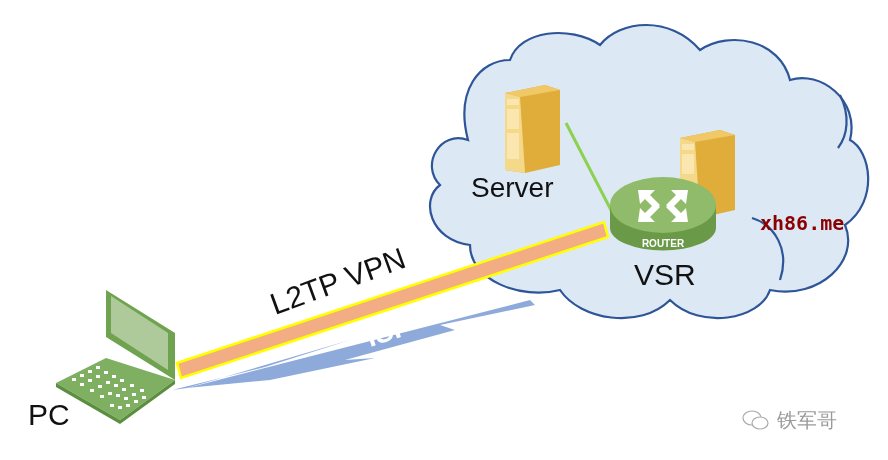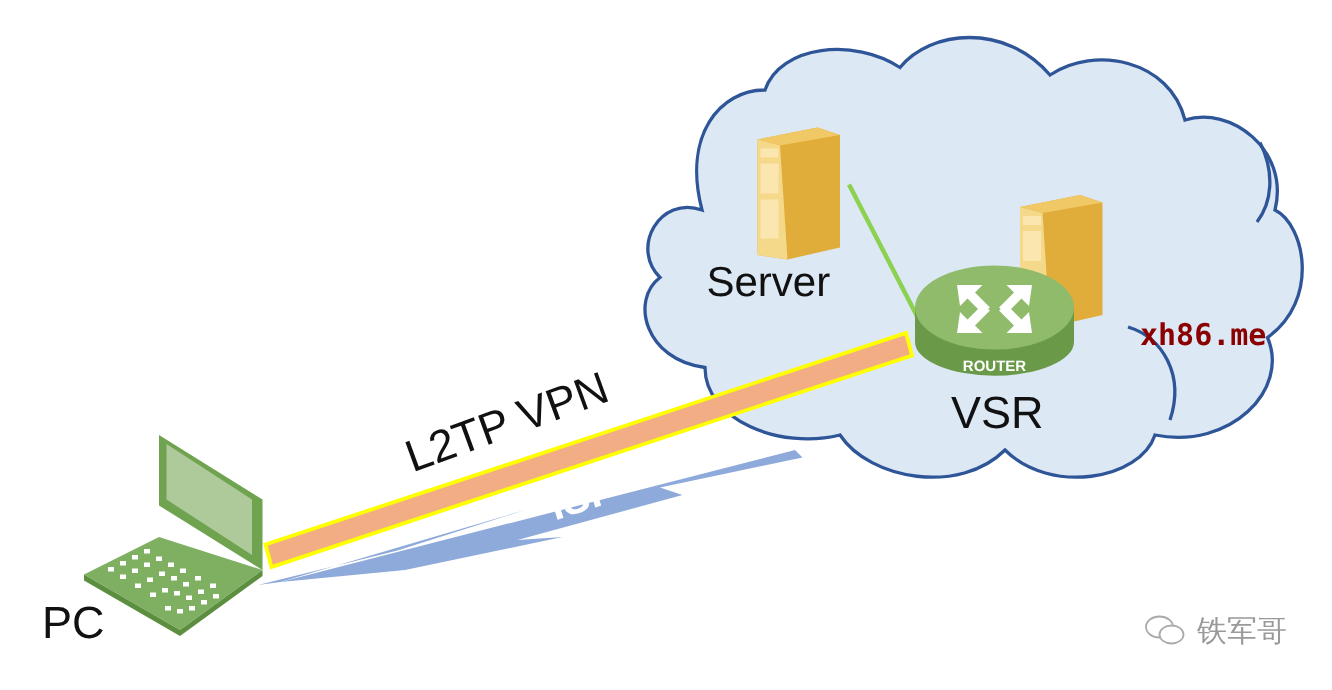--- a/index.html
+++ b/index.html
@@ -1,19 +1,19 @@
 <!DOCTYPE html>
 <html><head>
 <meta charset="utf-8">
 <style>
   html, body { margin:0; padding:0; background:#ffffff; }
   body { width:888px; height:460px; position:relative; overflow:hidden; font-family:"Liberation Sans", sans-serif; }
   svg.diagram { position:absolute; left:0; top:0; width:888px; height:460px; }
   .lbl { font-family:"Liberation Sans", sans-serif; fill:#111; }
-  .wm { position:absolute; left:762px; top:407px; display:flex; align-items:center; gap:6px; color:#9a9a9a; font-family:"DejaVu Sans", sans-serif; font-size:20px; }
+  .wm { position:absolute; left:741px; top:407px; display:flex; align-items:center; gap:6px; color:#9a9a9a; font-family:"DejaVu Sans", sans-serif; font-size:20px; }
 </style>
 </head>
 <body>
 
 <svg class="diagram" viewBox="0 0 888 460">
 
   <g>
     <path d="M468,140 C440,130 420,165 440,185 C420,200 430,240 470,245 C470,280 520,300 560,290 C580,320 640,330 670,300 C700,330 760,320 770,290 C820,300 860,260 845,225 C880,200 870,150 850,140 C860,100 820,70 790,80 C780,40 730,30 700,50 C670,15 620,20 600,45 C570,25 520,30 510,60 C480,60 455,90 468,140 Z" fill="#dde8f5" stroke="#2e5597" stroke-width="2.2"></path>
     <path d="M752,218 C775,225 790,250 780,280" fill="none" stroke="#2e5597" stroke-width="2.2"></path>
     <path d="M840,95 C850,115 848,135 838,148" fill="none" stroke="#2e5597" stroke-width="2.2"></path>

